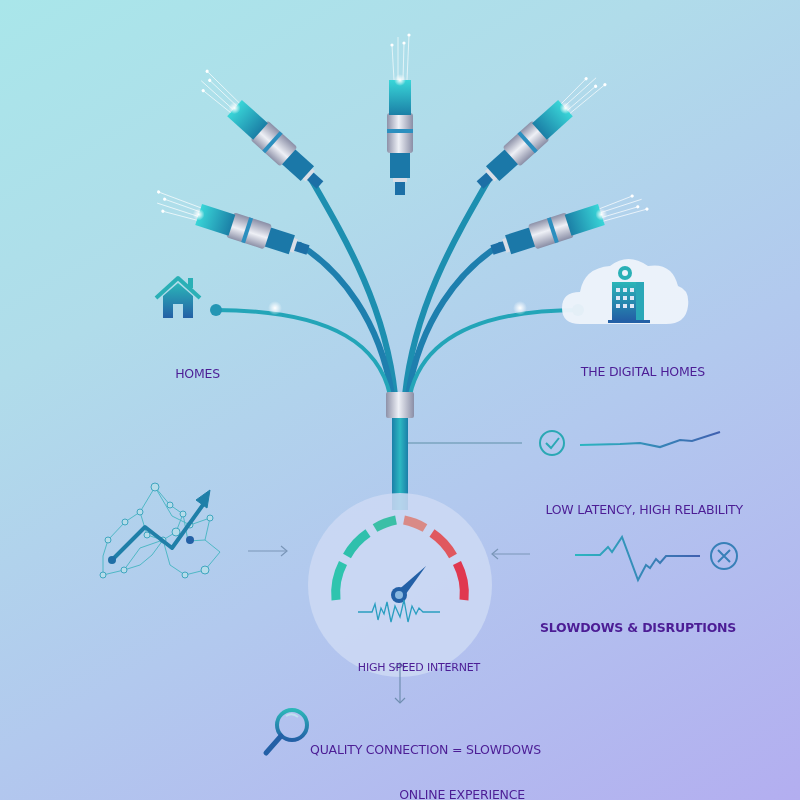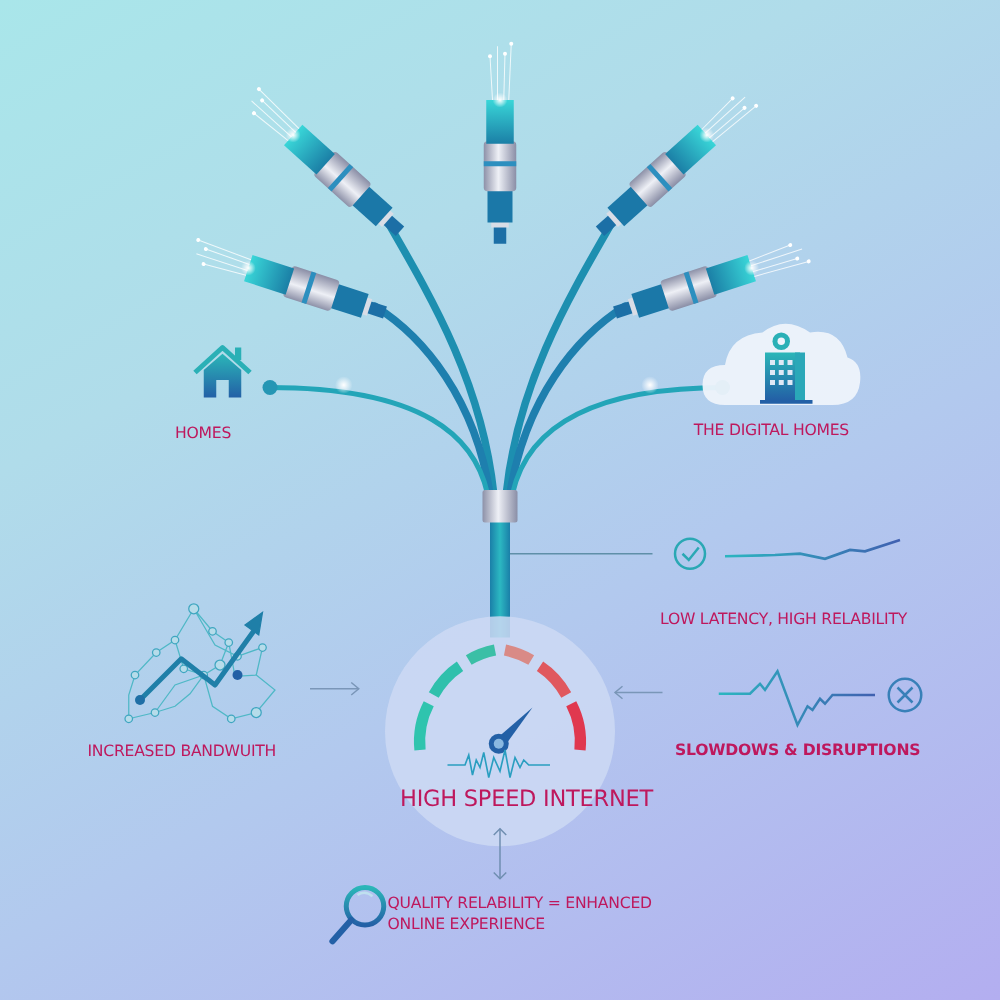--- a/index.html
+++ b/index.html
@@ -4,22 +4,22 @@
 <style>
   html, body { margin: 0; padding: 0; }
   body {
     width: 800px; height: 800px; overflow: hidden; position: relative;
     font-family: "DejaVu Sans", sans-serif;
     background: linear-gradient(150deg, #a9e6ea 0%, #b0dcea 30%, #b2c9ee 60%, #b3aef0 100%);
     color: #2a3340;
   }
   .abs { position: absolute; }
   .label {
-    position: absolute; font-size: 12.5px; letter-spacing: -0.2px; color: #be185d;
-    text-align: left; line-height: 17px; white-space: nowrap;
+    position: absolute; font-size: 12.5px; letter-spacing: -0.2px; color: #4c1d95;
+    text-align: right; line-height: 17px; white-space: nowrap; margin-top: 28px;
   }
   svg.scene { position: absolute; left: 0; top: 0; }
 </style>
 </head>
 <body>
 
 <svg class="scene" width="800" height="800" viewBox="0 0 800 800">
   <defs>
     <linearGradient id="cableGrad" x1="0" y1="0" x2="1" y2="0">
       <stop offset="0" stop-color="#1a7fa8"></stop>
@@ -194,25 +194,24 @@
 
   <g>
     <circle cx="292" cy="725" r="15" fill="none" stroke="url(#iconGrad)" stroke-width="4"></circle>
     <path d="M286 716 Q292 712 298 717" fill="none" stroke="#bfe0ef" stroke-width="2"></path>
     <line x1="281" y1="736" x2="266" y2="753" stroke="#2360a6" stroke-width="5" stroke-linecap="round"></line>
   </g>
 </svg>
 
 <div class="label" style="left:140px; top:337px; width:80px;">HOMES</div>
 <div class="label" style="left:555px; top:335px; width:150px;">THE DIGITAL HOMES</div>
-<div class="label" style="left:528px; top:486px; width:215px;">LOW LATENCY, HIGH RELABILITY</div>
+<div class="label" style="left:528px; top:473px; width:215px;">LOW LATENCY, HIGH RELABILITY</div>
 
 <div class="abs" style="left:70px; top:592px; width:170px; text-align:center;">
-  <div class="label" style="position:static;">INCREASED BANDWUITH</div>
 </div>
 
 <div class="label" style="left:540px; top:591px; width:185px;font-weight:bold;">SLOWDOWS &amp; DISRUPTIONS</div>
-<div class="label" style="left:320px; top:631px; width:160px; font-size:18px;">HIGH SPEED INTERNET</div>
+<div class="label" style="left:320px; top:631px; width:160px; font-size:11px;">HIGH SPEED INTERNET</div>
 
 <div class="abs" style="left:310px; top:713px; width:215px; text-align:center;">
-  <div class="label" style="position:static;">QUALITY RELABILITY = ENHANCED</div>
+  <div class="label" style="position:static;">QUALITY CONNECTION = SLOWDOWS</div>
   <div class="label" style="position:static;">ONLINE EXPERIENCE</div>
 </div>
 
 </body></html>

